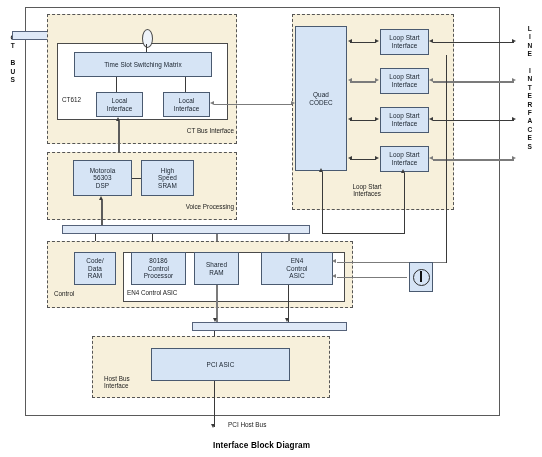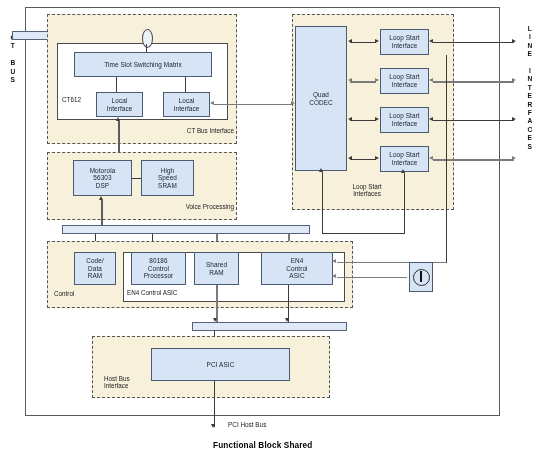--- a/index.html
+++ b/index.html
@@ -274,15 +274,15 @@
   <div class="abs lbl" style="left:104px;top:375px;width:48px;">Host Bus
 Interface</div>
 
   <div class="abs blk" style="left:151px;top:348px;width:139px;height:33px;">PCI ASIC</div>
 
   <div class="abs wire wire-v" style="left:214px;top:381px;height:46px;"></div>
   <div class="arr arr-d" style="left:211.4px;top:424px;"></div>
 
   <div class="abs caption" style="left:228px;top:421px;">PCI Host Bus</div>
 
-  <div class="abs title" style="left:213px;top:441px;">Functional Block Shared</div>
+  <div class="abs title" style="left:213px;top:441px;">Interface Block Diagram</div>
 
 </div>
 
 </body></html>

